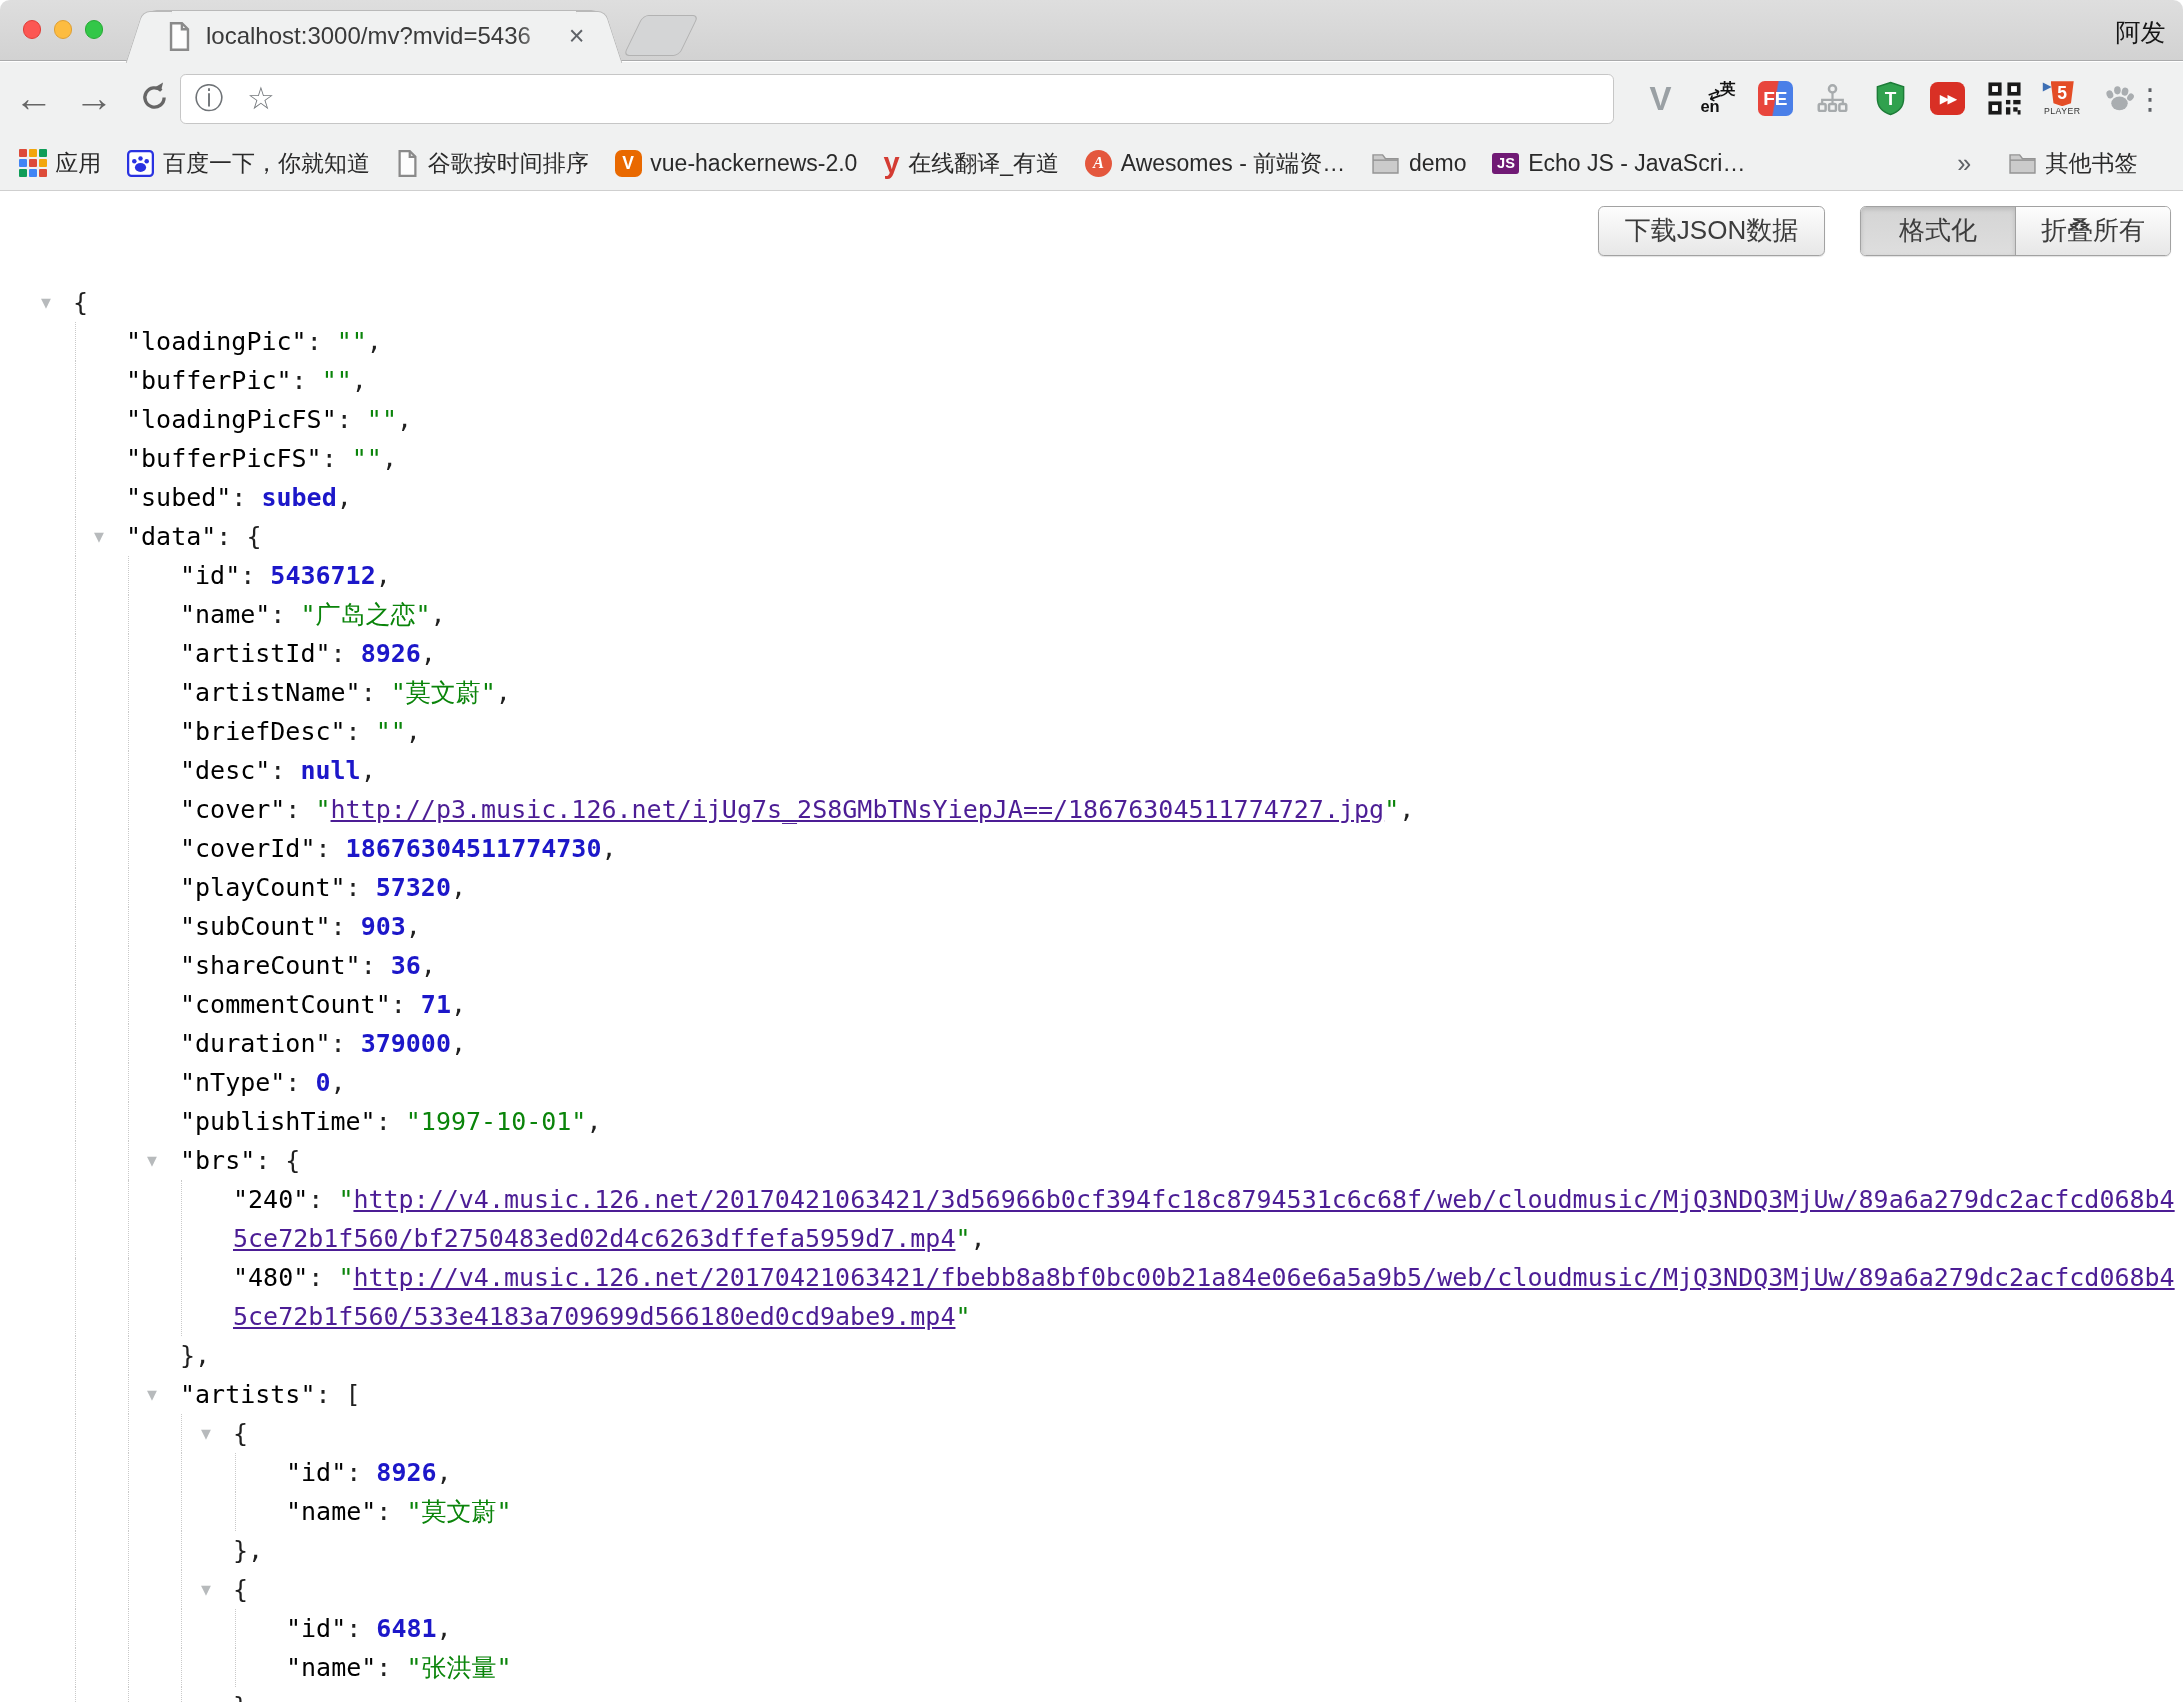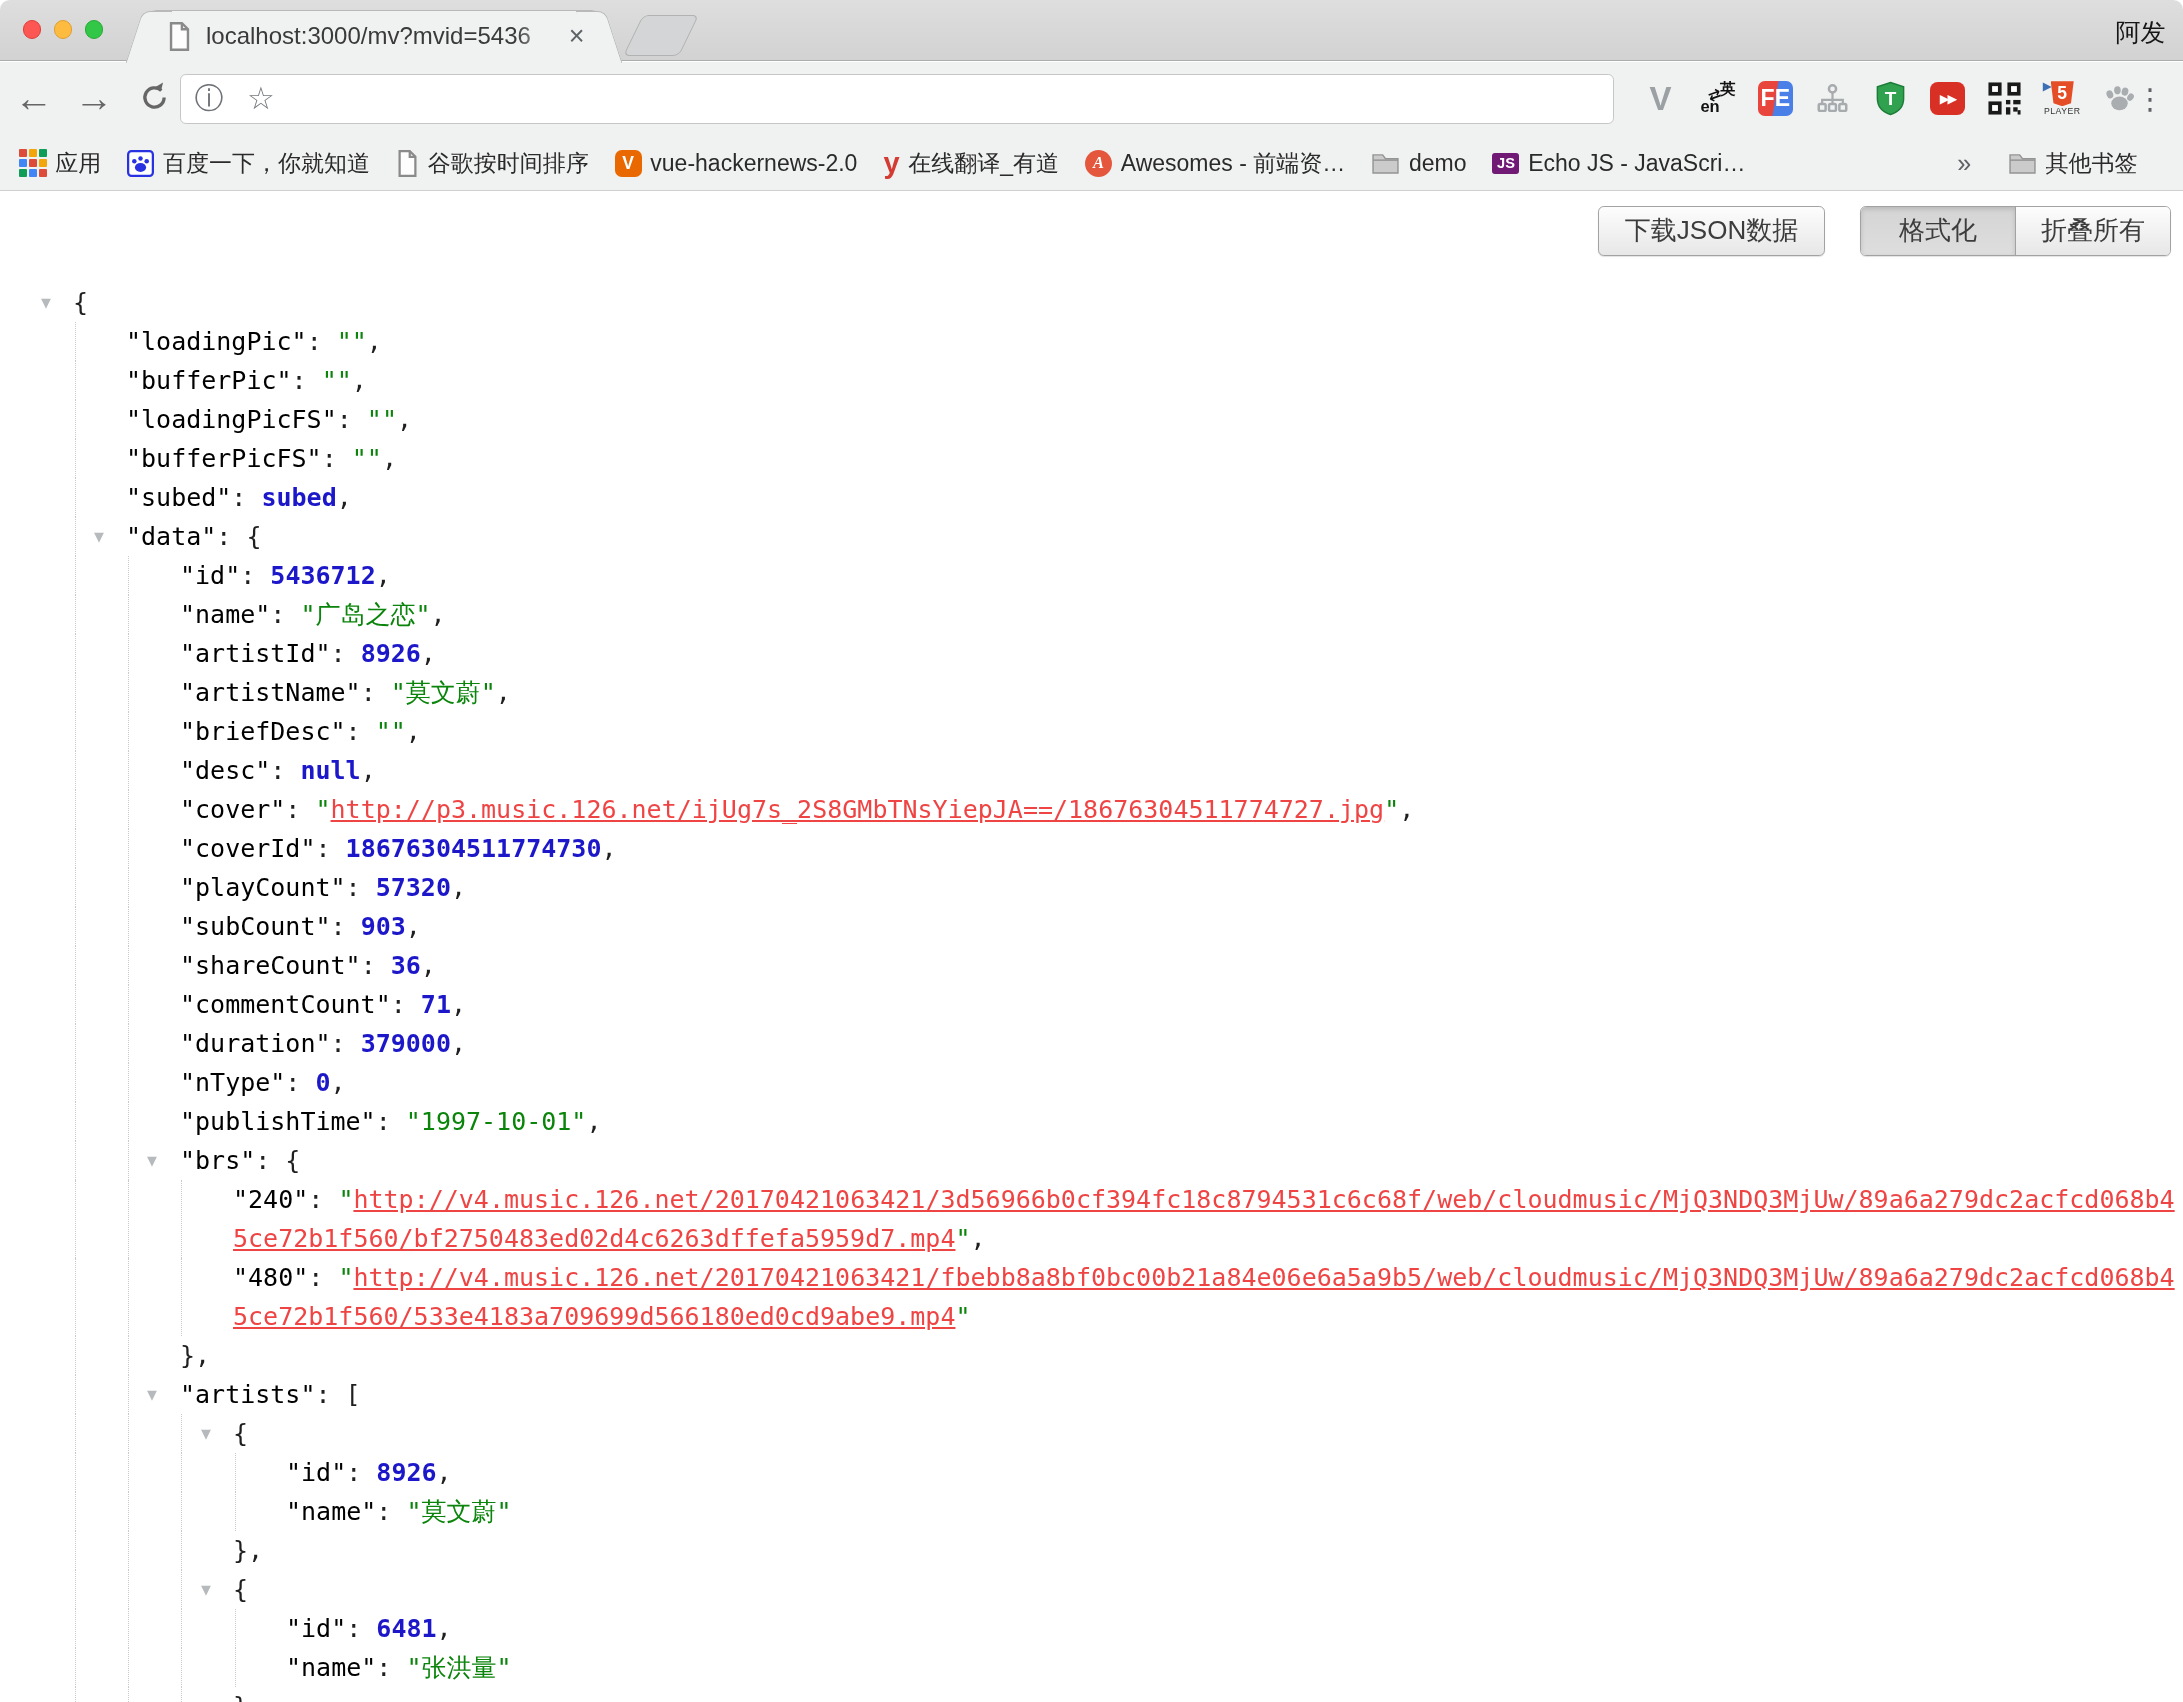--- a/index.html
+++ b/index.html
@@ -46,21 +46,21 @@
   .ext { width:37px; height:43px; display:flex; align-items:center; justify-content:center; position:relative; }
   .menu-dots { position:absolute; right:13.6px; top:9.7px; width:39px; height:54px; display:flex; align-items:center; justify-content:center;
     font-size:29px; color:#5f6368; }
 
   .sq { border-radius:6.8px; color:#fff; font-weight:bold; display:flex; align-items:center; justify-content:center; }
   .ext-vue { color:#9aa0a4; font-size:33px; font-weight:bold; }
   .ext-tr  { font-size:14.6px; font-weight:bold; color:#111; line-height:1; position:relative; width:35px; height:35px; }
   .ext-tr .en { position:absolute; left:0; bottom:1.9px; font-size:16.5px; }
   .ext-tr .zh { position:absolute; right:0; top:0; font-size:15.5px; }
   .ext-tr .ar { position:absolute; left:7.8px; top:5.8px; font-size:15.5px; transform:rotate(-20deg); }
-  .ext-fe  { width:35px; height:35px; background:linear-gradient(100deg,#e8453c 48%,#4a7fe8 52%); font-size:23px; }
+  .ext-fe  { width:35px; height:35px; background:linear-gradient(100deg,#e8453c 48%,#4a7fe8 52%); font-size:19px; }
   .ext-site{ color:#a7abad; }
   .ext-tm  { width:35px; height:35px; }
   .ext-ff  { width:35px; height:33px; background:#d93025; border-radius:7.8px; font-size:12.6px; letter-spacing:-1.9px; }
   .ext-h5  { display:flex; flex-direction:column; align-items:center; }
   .ext-h5 .five { width:23px; height:25px; background:#e44d26; color:#fff; font-size:17.5px; font-weight:bold;
     display:flex; align-items:center; justify-content:center; clip-path:polygon(0 0,100% 0,88% 88%,50% 100%,12% 88%); }
   .ext-h5 .lbl { font-size:8.7px; color:#333; letter-spacing:0.5px; }
   .ext-h5 .chip { position:absolute; left:-1.9px; top:1.9px; color:#3d6fb4; font-size:11.6px; }
 
   
@@ -87,21 +87,21 @@
 
   
   .json-tree { position:absolute; left:0; top:90px; width:2183px; }
   .jt-line { position:relative; font-family:"DejaVu Sans Mono","Liberation Mono",monospace;
     font-size:25px; line-height:39px; word-break:break-all; padding-right:7.8px; }
   .jt-guide { position:absolute; top:0; bottom:0; border-left:1.9px dotted #c9c9c9; }
   .jt-toggle { position:absolute; top:0; font-size:16.5px; line-height:39px; color:#b7babc; cursor:pointer; }
   .jt-k { color:#000; } .jt-b { color:#1f1f1f; }
   .jt-s { color:#0a840a; }
   .jt-n { color:#1c17c9; font-weight:bold; }
-  .jt-l { color:#ef4444; text-decoration:underline; cursor:pointer; }
+  .jt-l { color:#4c1d95; text-decoration:underline; cursor:pointer; }
 </style>
 </head>
 <body>
 
 <div class="titlebar">
   <span class="traffic t-red"></span>
   <span class="traffic t-yellow"></span>
   <span class="traffic t-green"></span>
 
   <div class="tab">

